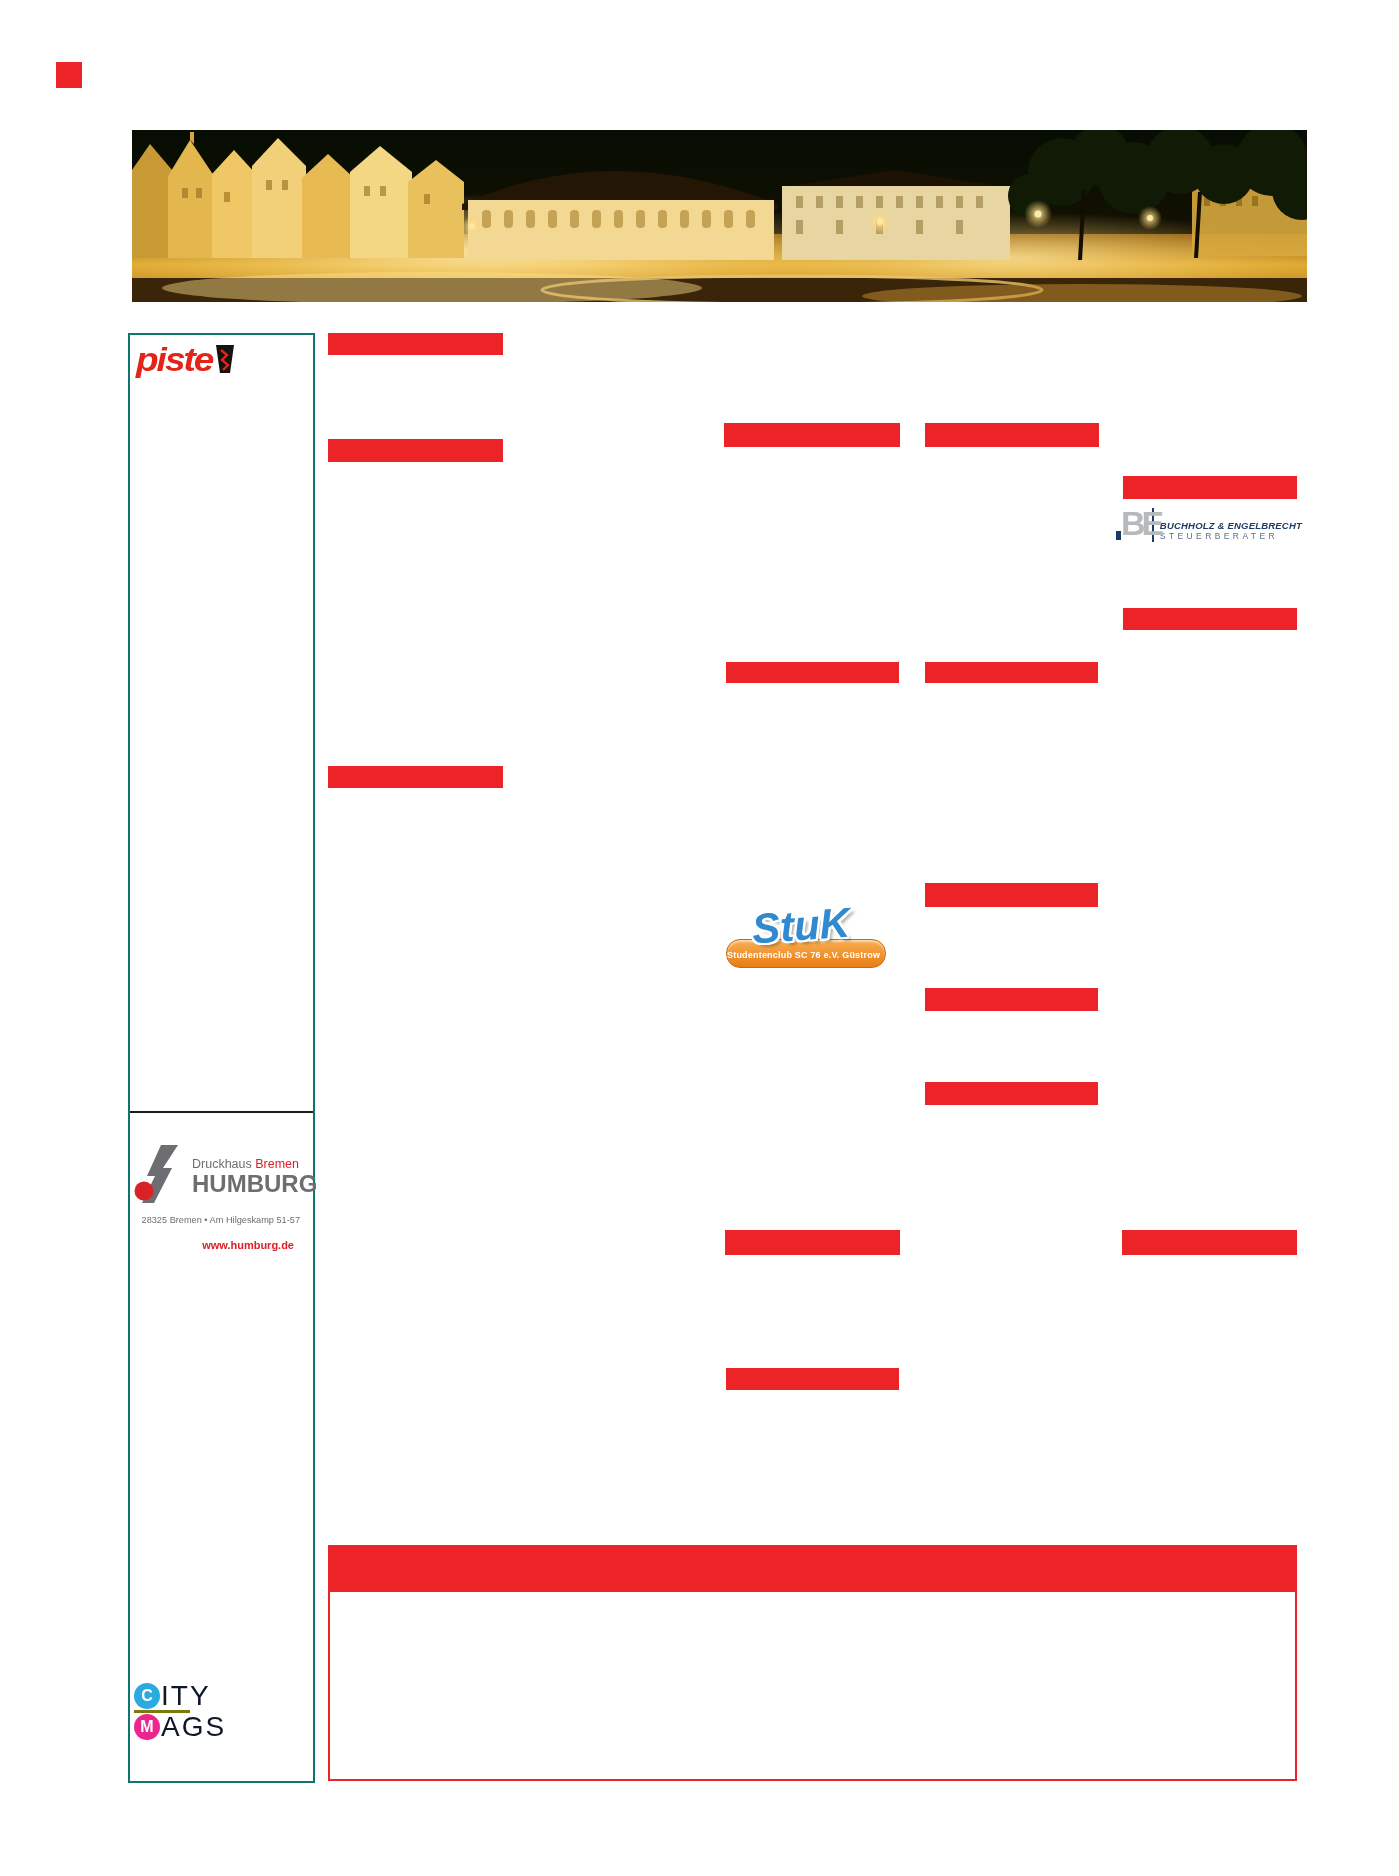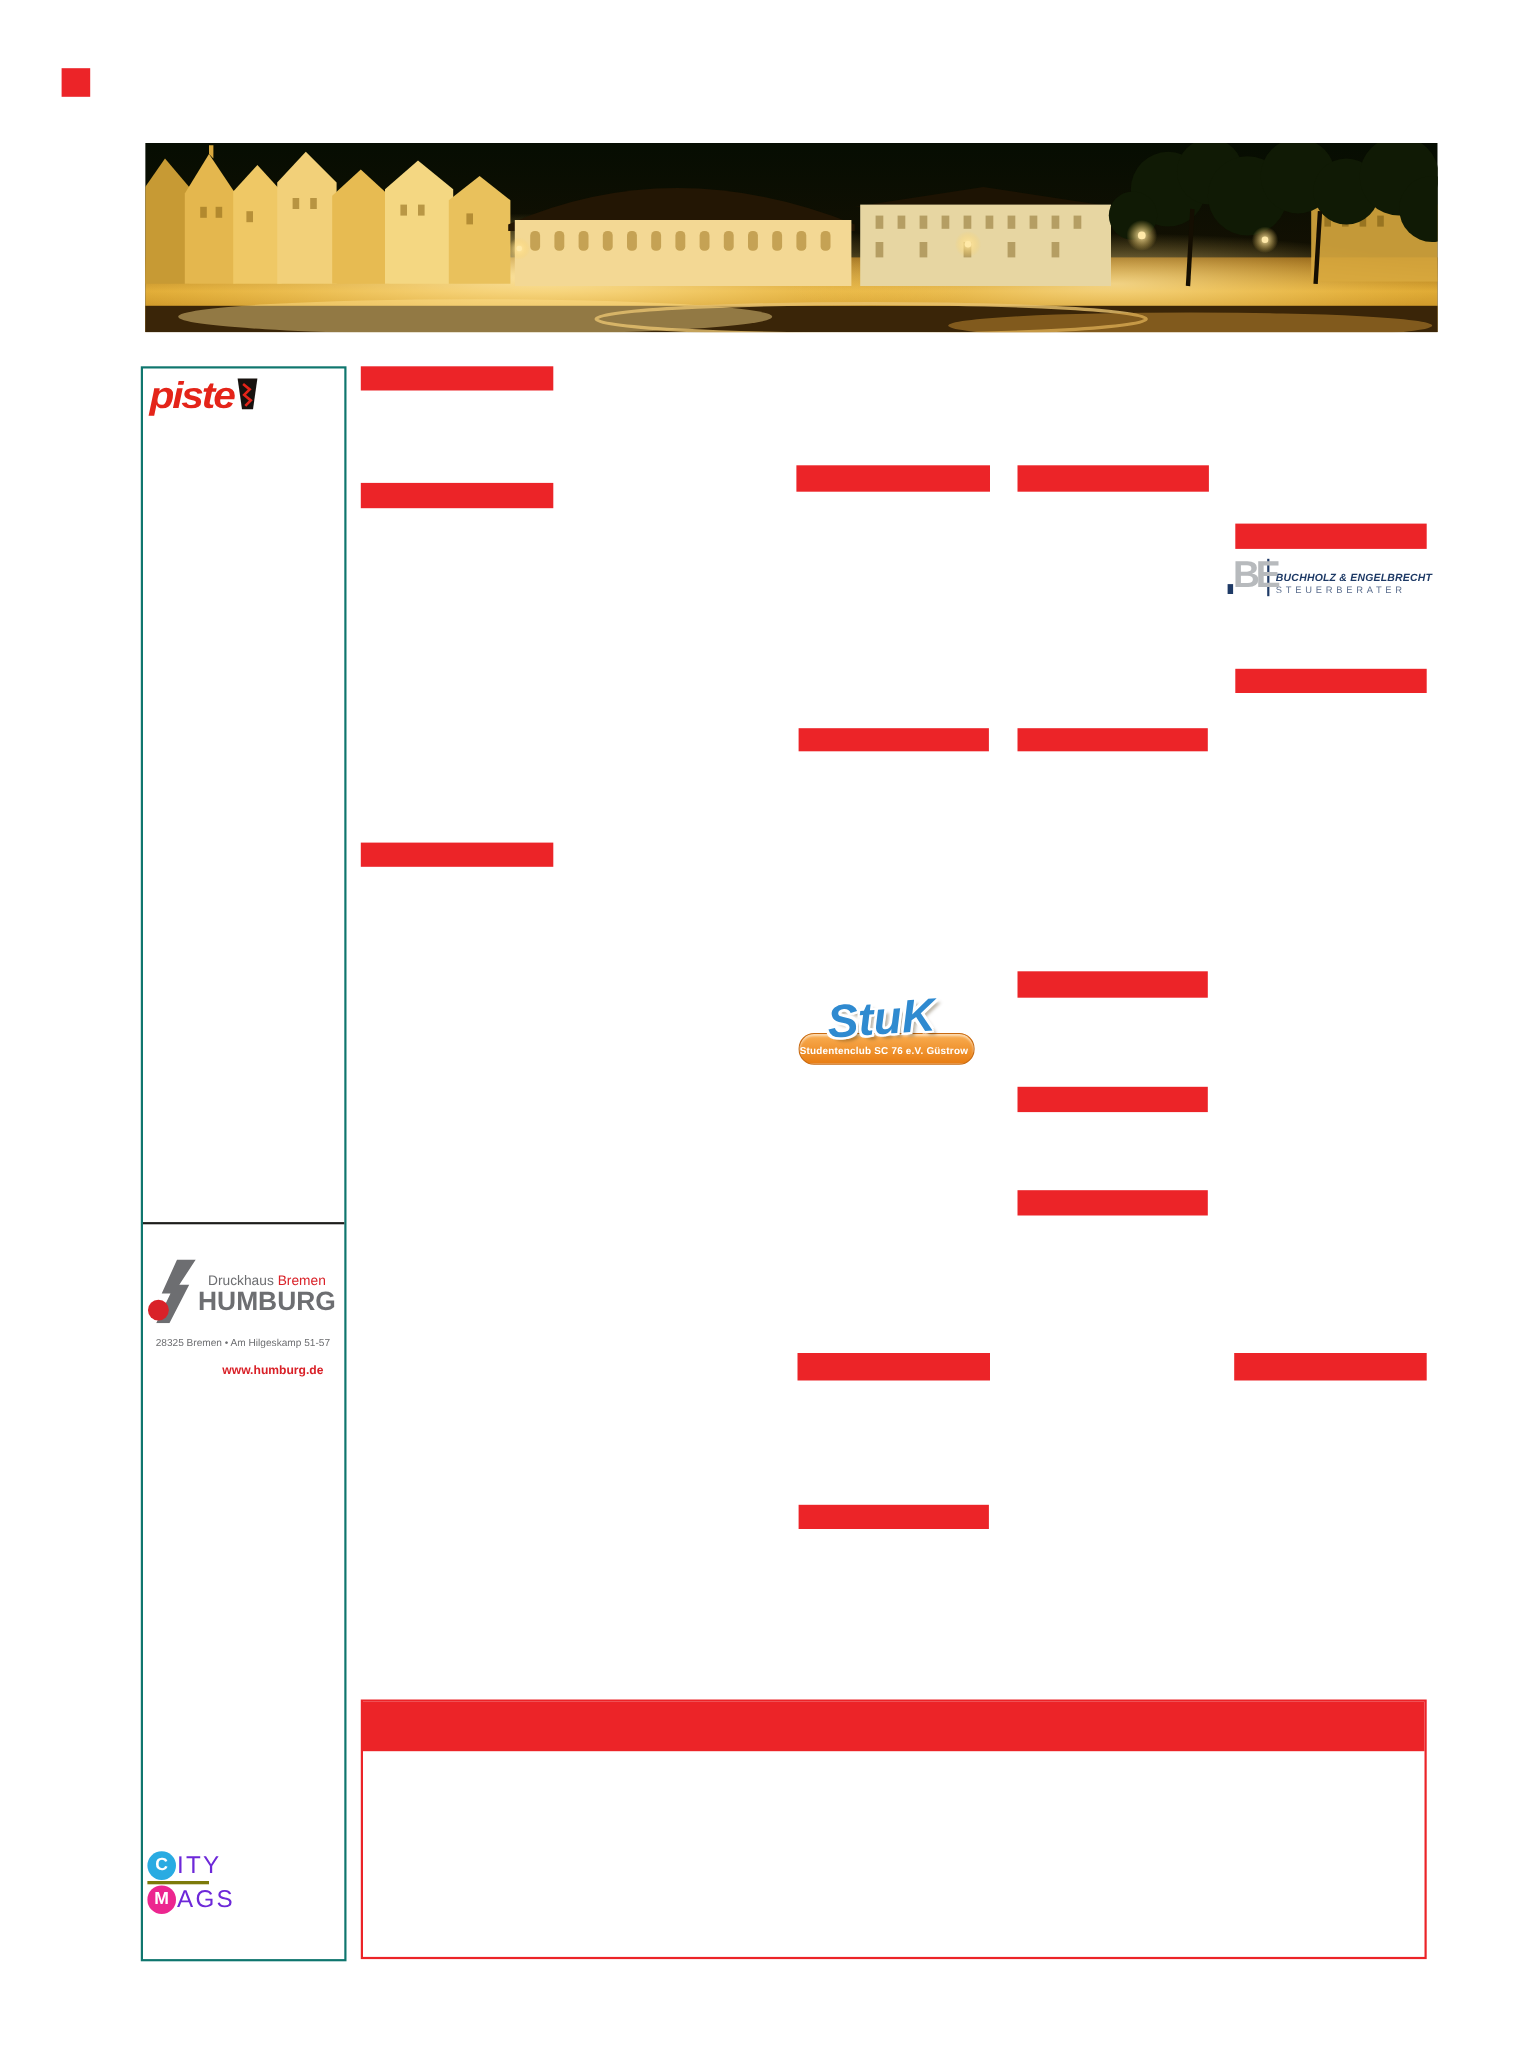--- a/index.html
+++ b/index.html
@@ -19,34 +19,34 @@
   .sidebar-divider{position:absolute;left:0;top:776px;width:100%;height:2px;background:#1d1d1b;}
 
   .piste-wrap{position:absolute;left:6px;top:6px;display:flex;align-items:center;}
   .piste-text{font-size:37px;font-weight:bold;font-style:italic;color:#e42419;letter-spacing:-2px;
               transform:scaleY(.92);line-height:1;}
   .piste-icon{margin-left:1px;margin-top:2px;}
 
   .humburg{position:absolute;left:4px;top:810px;width:166px;}
   .humburg-top{display:flex;}
   .humburg-mark{flex:0 0 auto;}
-  .humburg-names{margin-left:0;margin-top:13px;line-height:1.05;text-align:center;}
+  .humburg-names{margin-left:12px;margin-top:13px;line-height:1.05;}
   .humburg-line1{font-size:12.5px;color:#6d6e71;white-space:nowrap;}
   .humburg-line1 .red{color:#d92128;}
   .humburg-name{font-size:24px;font-weight:bold;color:#6d6e71;letter-spacing:0px;}
   .humburg-address{font-size:9.2px;color:#6d6e71;margin-top:8px;text-align:right;white-space:nowrap;}
   .humburg-web{font-size:11px;font-weight:bold;color:#d92128;text-align:right;margin-top:14px;margin-right:6px;}
 
   .citymags{position:absolute;left:4px;top:1348px;width:130px;}
   .cm-row{display:flex;align-items:center;height:26px;position:relative;z-index:2;}
   .cm-circle{width:26px;height:26px;border-radius:50%;color:#fff;font-size:16px;font-weight:bold;
              display:flex;align-items:center;justify-content:center;flex:0 0 auto;}
   .cm-cyan{background:#29abe2;}
   .cm-magenta{background:#ec268f;}
-  .cm-text{font-size:22px;color:#6d28d9;letter-spacing:2px;margin-left:1px;}
+  .cm-text{font-size:28px;color:#0f172a;letter-spacing:2px;margin-left:1px;}
   .cm-underline{width:56px;height:3px;background:#7c7a0a;margin:1px 0 1px 0;position:relative;z-index:1;}
 
   
   .redact{position:absolute;background:var(--red,#ec2428);}
 
   
   .be-logo{left:1116px;top:502px;width:186px;height:40px;display:flex;align-items:flex-end;}
   .be-mark{position:relative;width:48px;height:32px;}
   .be-sq{position:absolute;left:0;bottom:2px;width:5px;height:9px;background:#1e3a66;}
   .be-mono{position:absolute;left:5px;top:-6px;font-size:34px;font-weight:bold;color:#b7babd;letter-spacing:-4px;}

